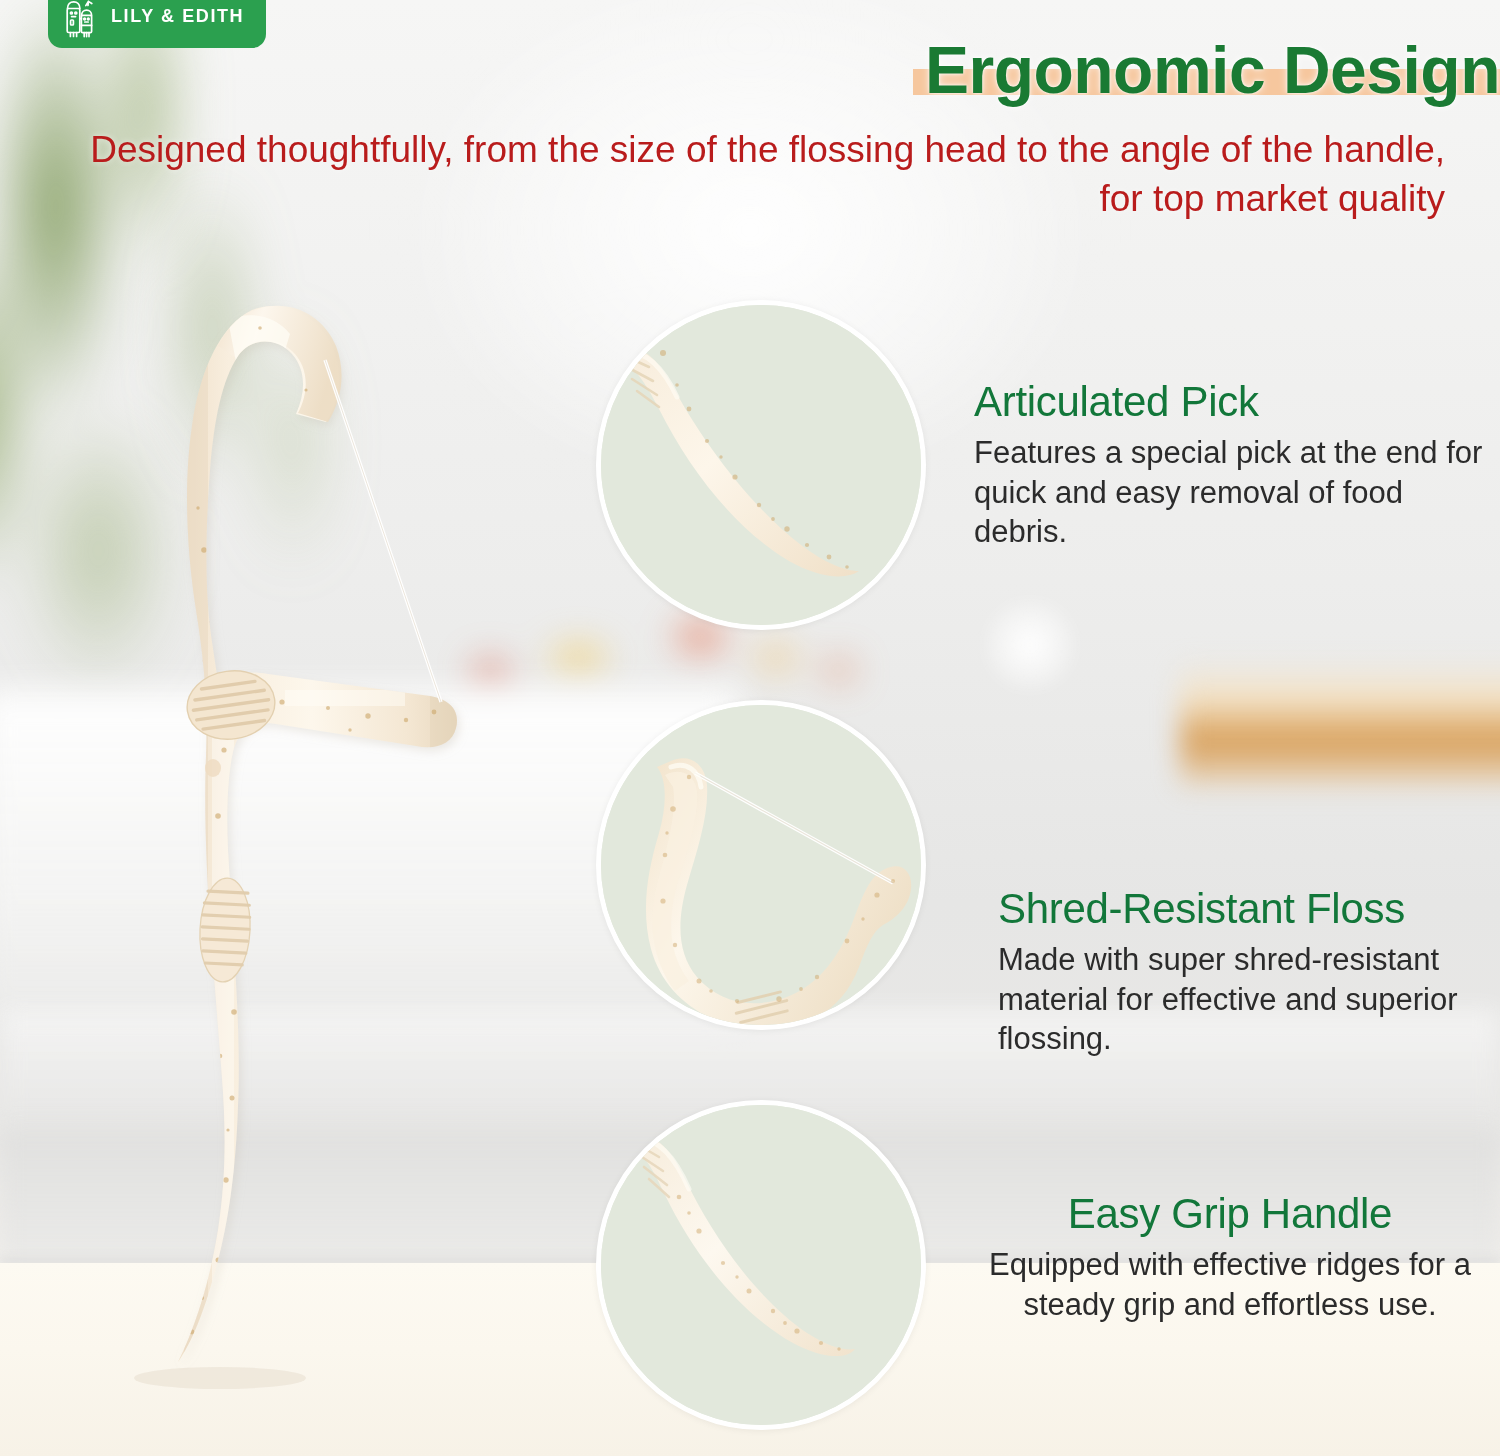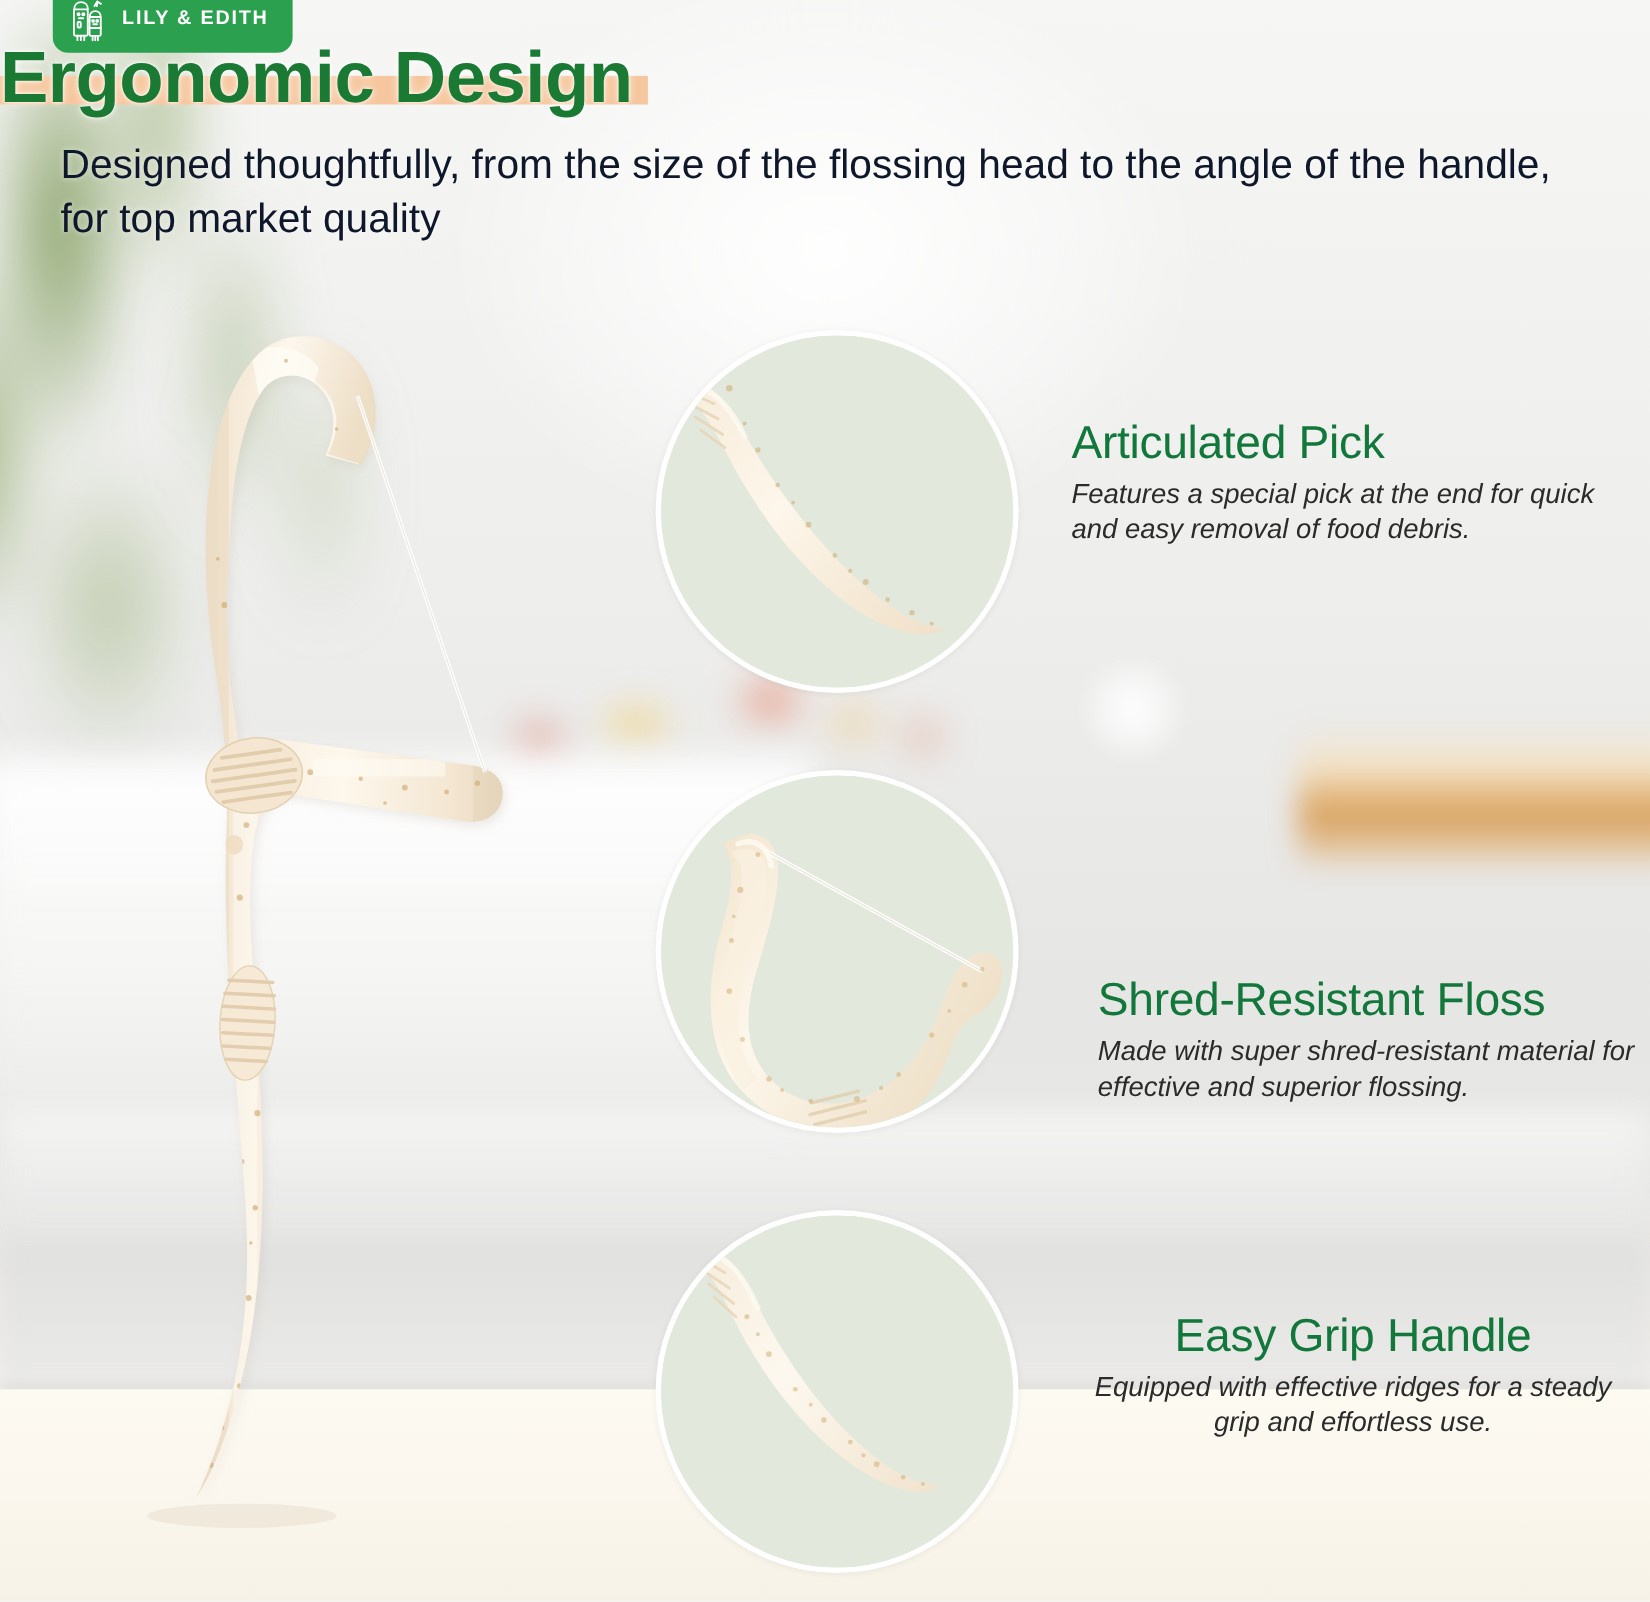--- a/index.html
+++ b/index.html
@@ -103,35 +103,35 @@
     display:flex; align-items:center; gap:11px;
     z-index:40;
   }
   .brand-badge .logo-mark { width:38px; height:42px; display:block; flex:0 0 auto; }
   .brand-badge .brand-name {
     color:#ffffff; font-size:18px; font-weight:bold;
     letter-spacing:1.6px; line-height:1; padding-bottom:2px;
   }
 
   
-  .header { position:absolute; left:0; top:34px; width:100%; z-index:30; text-align:left; }
+  .header { position:absolute; left:0; top:34px; width:100%; z-index:30; text-align:right; }
   .title-wrap { position:relative; display:inline-block; }
   .title-hl {
     position:absolute; left:-12px; right:-14px; bottom:12px; height:26px;
     background:#f6c79e; z-index:1;
   }
   .title {
     position:relative; z-index:2;
     font-size:66px; font-weight:bold; color:#1a7a33;
     letter-spacing:-0.5px; line-height:1.1;
     text-shadow:0 0 3px rgba(255,255,255,.95), 0 0 8px rgba(255,255,255,.8);
   }
   .subtitle {
     margin:18px auto 0; max-width:1390px;
-    font-size:37px; line-height:1.33; color:#0f172a; font-weight:normal;
+    font-size:37px; line-height:1.33; color:#b91c1c; font-weight:normal;
     text-shadow:0 0 6px rgba(255,255,255,.6);
   }
 
   
   .product { position:absolute; left:100px; top:250px; width:460px; height:1180px; z-index:20; }
   .product svg { width:100%; height:100%; display:block; }
 
   
   .features { position:absolute; left:596px; top:300px; width:890px; z-index:25; }
   .feature { position:relative; height:400px; }
@@ -146,21 +146,21 @@
   .circle svg { position:absolute; inset:0; width:100%; height:100%; }
   .feat-text { position:absolute; left:378px; width:512px; }
   .feat-text.f1 { top:78px; }
   .feat-text.f2 { top:185px;margin-left:24px; }
   .feat-text.f3 { top:90px;text-align:center; }
   .feat-title {
     font-size:42px; font-weight:normal; color:#12773a; line-height:1.12;
     margin-bottom:8px; letter-spacing:-0.3px;
   }
   .feat-body {
-    font-size:25px; line-height:1.28; color:#2b2b2b; font-weight:normal;font-style:italic;
+    font-size:31px; line-height:1.28; color:#2b2b2b; font-weight:normal;
   }
 </style>
 </head>
 <body>
 
 <div id="bg">
   <div class="bg-base"></div>
   <div class="bg-foliage"></div>
   <div class="bg-foliage2"></div>
   <div class="bg-window"></div>

